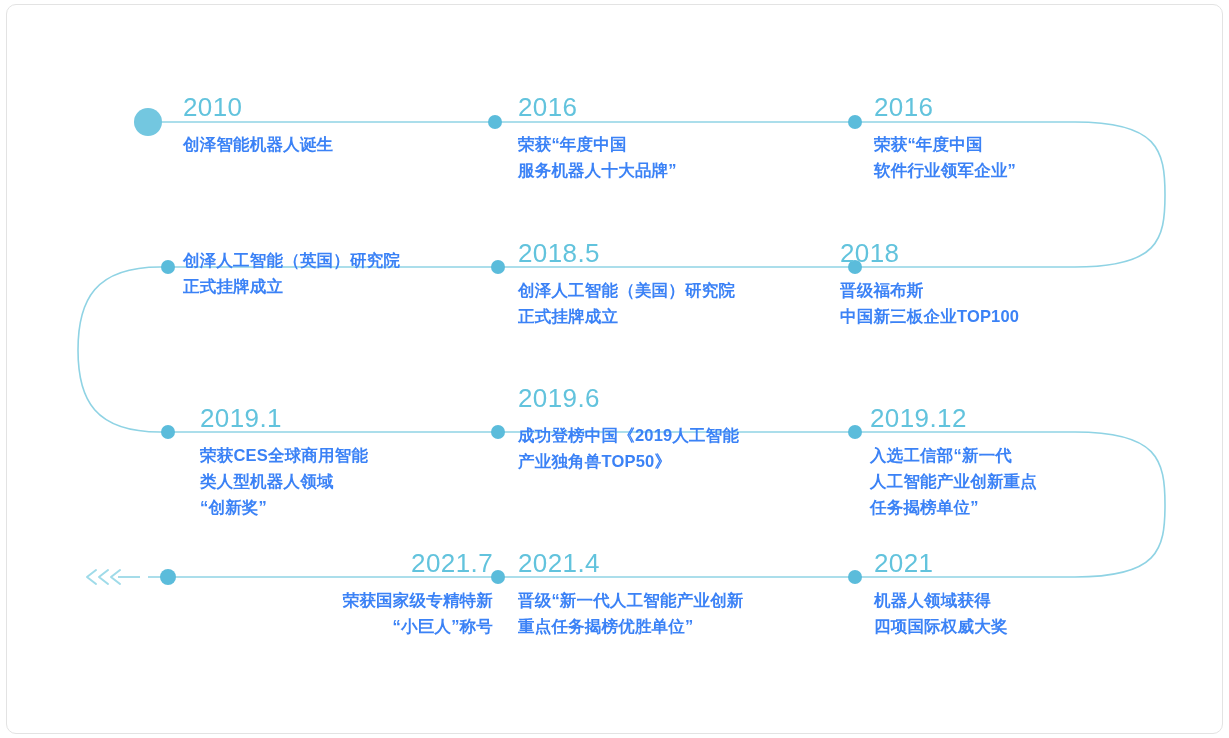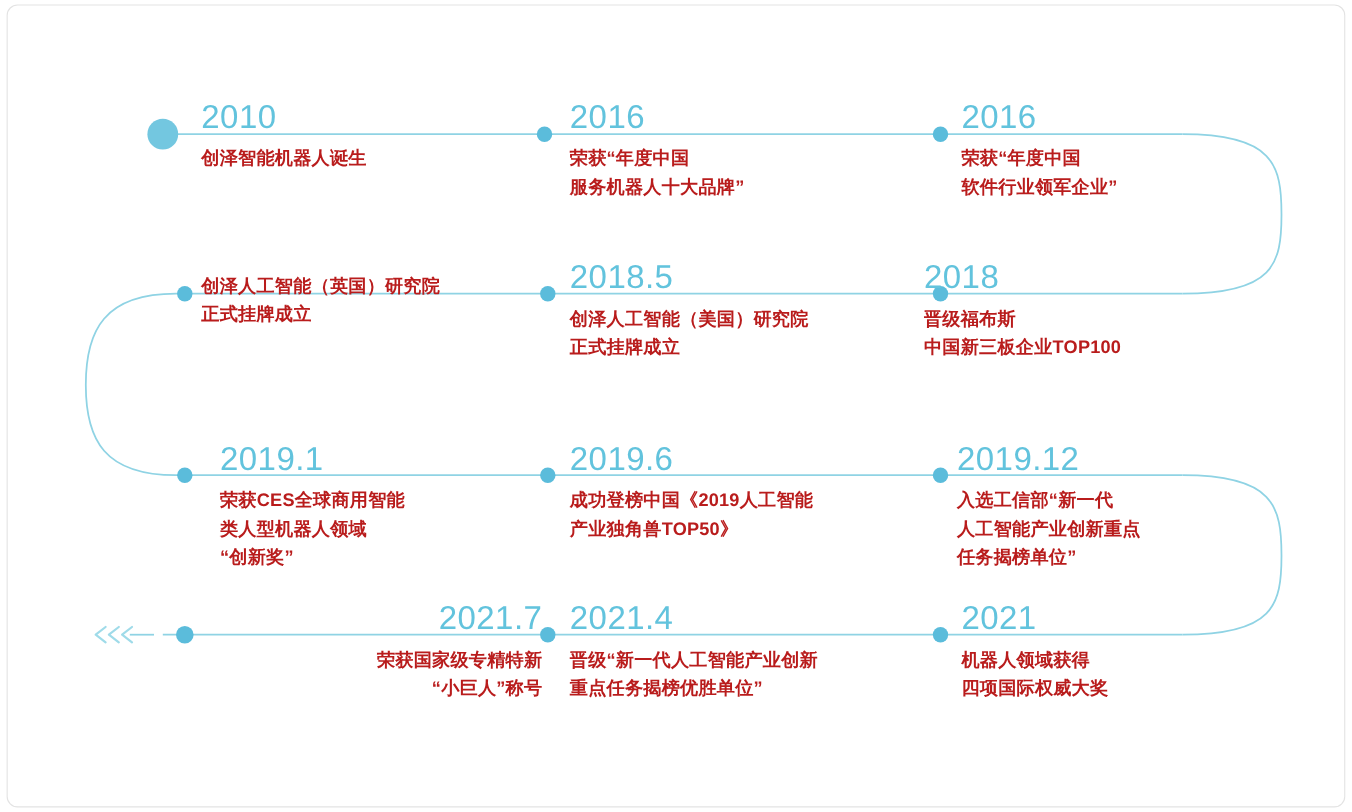--- a/index.html
+++ b/index.html
@@ -42,33 +42,33 @@
     height: 738px;
     pointer-events: none;
   }
 
   .milestone {
     position: absolute;
     box-sizing: border-box;
   }
 
   .milestone .year {
-    font-size: 30px;
+    font-size: 26px;
     line-height: 30px;
     color: #62c3dd;
     font-weight: 400;
     letter-spacing: 0.4px;
     white-space: nowrap;
   }
 
   .milestone .desc {
     margin-top: 9px;
     font-size: 16.5px;
     line-height: 26px;
-    color: #b91c1c;
+    color: #3b82f6;
     font-weight: 600;
     white-space: pre-line;
     letter-spacing: 0.2px;
   }
 </style>
 </head>
 <body>
 
 <div id="canvas">
 
@@ -149,21 +149,21 @@
 中国新三板企业TOP100</div>
   </div>
 
   <div class="milestone" style="left:183px; top:403px; width:310px;margin-left:17px;">
     <div class="year">2019.1</div>
     <div class="desc">荣获CES全球商用智能
 类人型机器人领域
 “创新奖”</div>
   </div>
 
-  <div class="milestone" style="left:518px; top:403px; width:330px;">
+  <div class="milestone" style="left:518px; top:383px; width:330px;">
     <div class="year">2019.6</div>
     <div class="desc">成功登榜中国《2019人工智能
 产业独角兽TOP50》</div>
   </div>
 
   <div class="milestone" style="left:870px; top:403px; width:330px;">
     <div class="year">2019.12</div>
     <div class="desc">入选工信部“新一代
 人工智能产业创新重点
 任务揭榜单位”</div>

